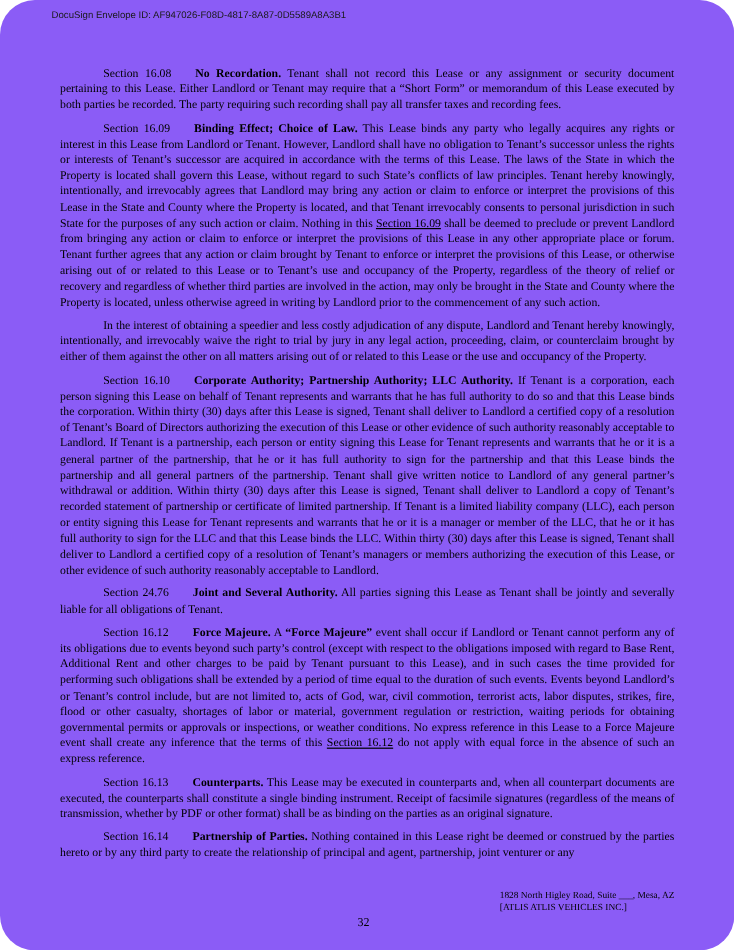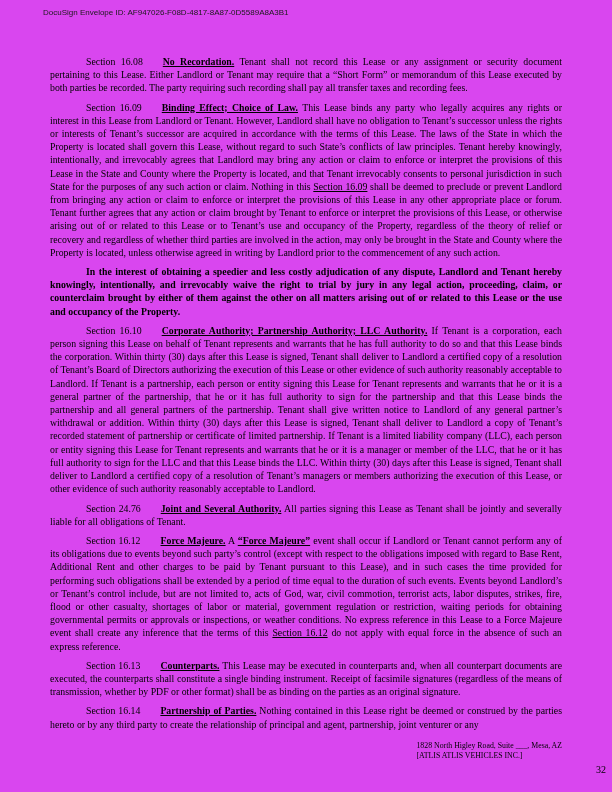--- a/index.html
+++ b/index.html
@@ -1,48 +1,49 @@
 <!DOCTYPE html>
 <html><head>
 <meta charset="utf-8">
 <style>
   html,body { margin:0; padding:0; background:#ffffff; }
   .page {
     position:relative;
     width:612px; height:792px;
-    background:#d946ef;
+    background:#8b5cf6;
     overflow:hidden;
     font-family:"Liberation Serif", serif;
     color:#000000;
+    border-radius:29px;
   }
   .docusign {
     position:absolute; top:8px; left:43px;
     font-family:"Liberation Sans", sans-serif;
     font-size:8px; color:#1a1a1a;
     white-space:nowrap;
   }
   .content {
     position:absolute; top:55px; left:50px; width:512px;
     font-size:9.8px; line-height:13.2px;
     text-align:justify;
   }
   .content p.para { margin:0 0 6px 0; text-indent:36px; }
-  .content p.para.bold-para { font-weight:bold; }
-  .content .b { font-weight:bold;text-decoration:underline; }
+  .content p.para.bold-para { font-weight:normal; }
+  .content .b { font-weight:bold; }
   .content .u { text-decoration:underline; }
   .content .tab { display:inline-block; width:20px; }
   .footer {
     position:absolute; top:741px; left:50px; width:512px;
     font-size:7.8px; line-height:10px;
   }
   .footer-left { float:left; text-align:left; }
   .footer-right { float:right; text-align:left; }
   .page-number {
     position:absolute; top:764px; left:0; width:606px;
-    text-align:right; font-size:10px;
+    text-align:center; font-size:10px;
   }
 </style>
 </head>
 <body>
 
 <div class="page">
   <div class="docusign">DocuSign Envelope ID: AF947026-F08D-4817-8A87-0D5589A8A3B1</div>
 
   <div class="content">
       <p class="para"><span>Section 16.08</span><span class="tab"></span><span class="b">No Recordation.</span><span>  Tenant shall not record this Lease or any assignment or security document pertaining to this Lease.  Either Landlord or Tenant may require that a “Short Form” or memorandum of this Lease executed by both parties be recorded.  The party requiring such recording shall pay all transfer taxes and recording fees.</span></p>

